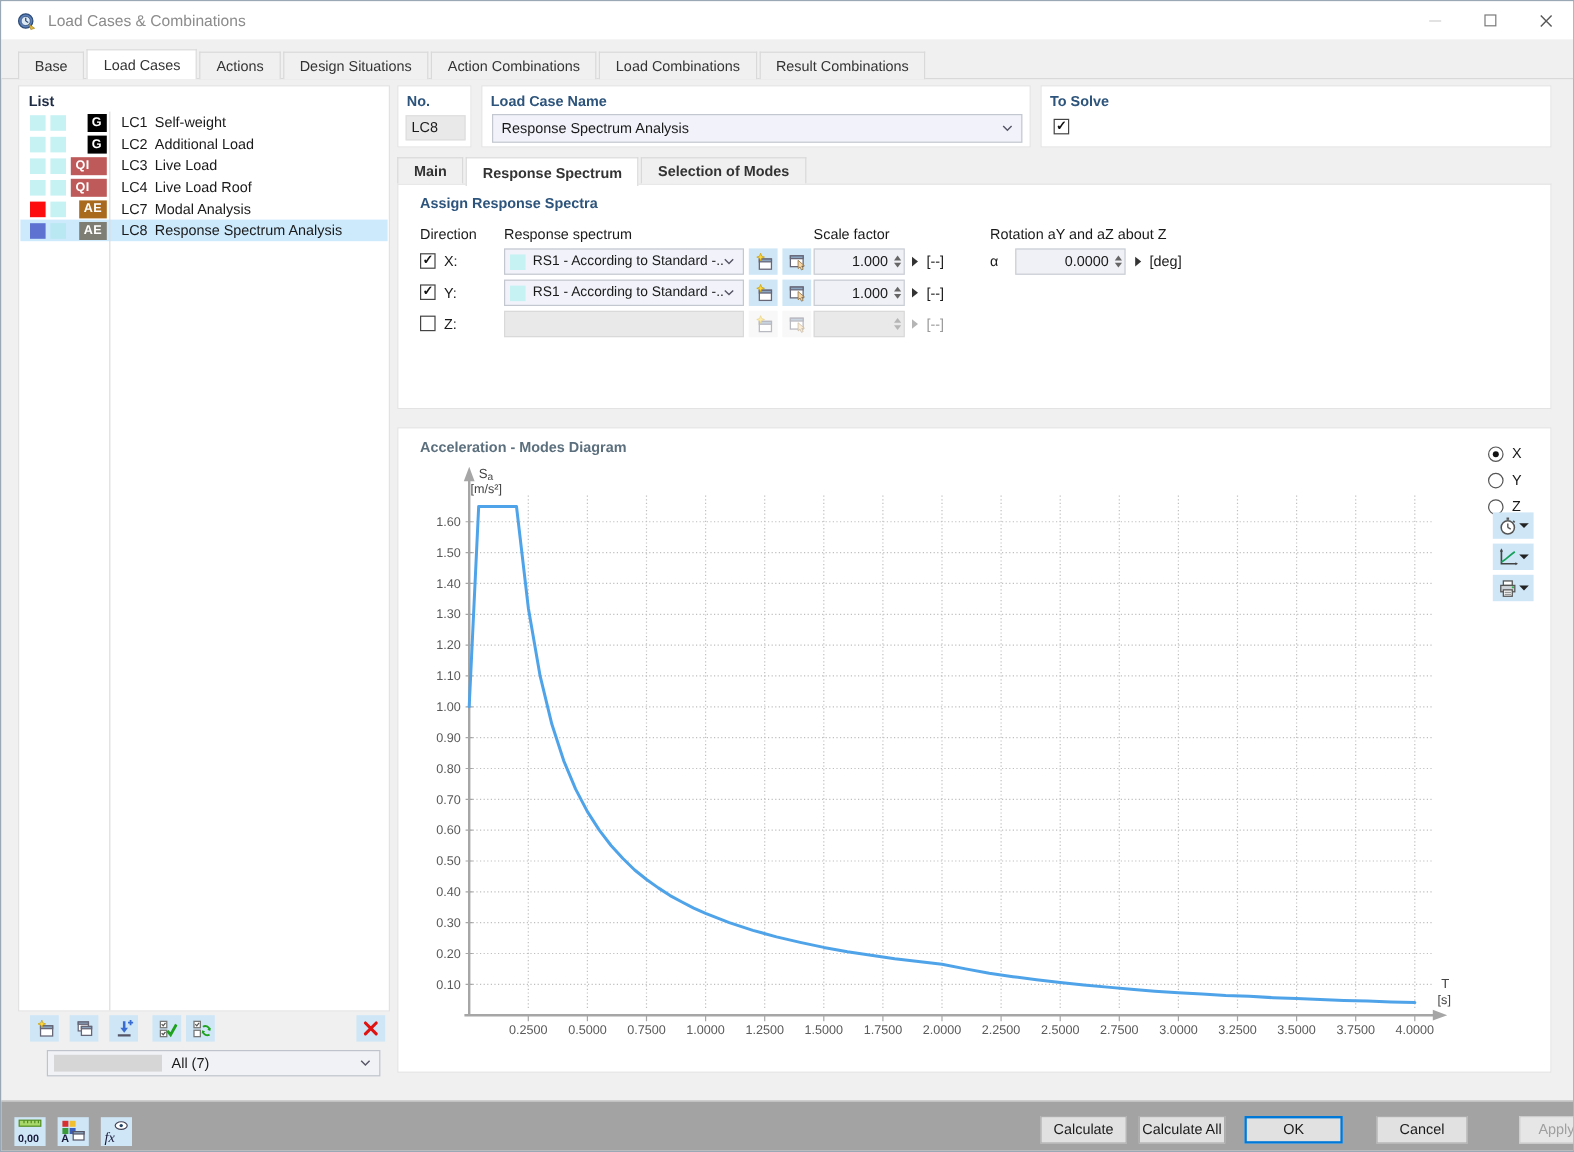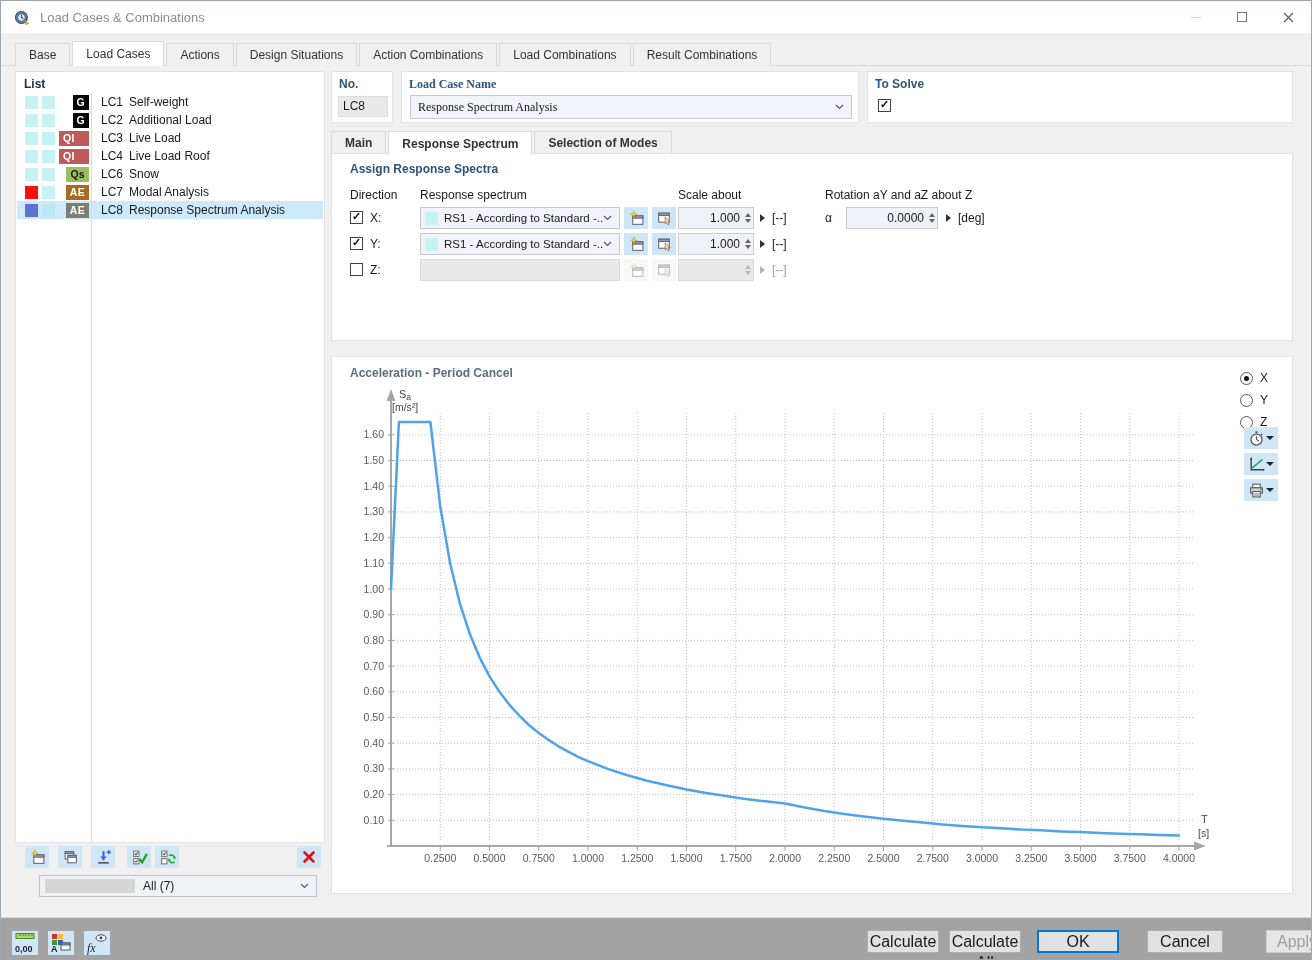--- a/index.html
+++ b/index.html
@@ -46,21 +46,21 @@
   .tbbtn { position:absolute; top:0; width:24px; height:22px; }
   .filtercombo { position:absolute; left:38px; top:874px; width:278px; height:22px; background:#f1f2f6; border:1px solid #bfc4cc; display:flex; align-items:center; }
   .filterswatch { width:90px; height:14px; background:#d6d6d6; margin-left:5px; }
   .filterval { margin-left:8px; flex:1; }
   .chev { margin-right:7px; display:flex; }
 
   
   .grp { position:absolute; background:#fff; border:1px solid #e3e3e3; }
   .grplabel { position:absolute; left:7px; top:5px; font-weight:bold; color:#2d547c; }
   #grp-no { left:330px; top:70px; width:62px; height:52px; }
-  #grp-name { left:400px; top:70px; width:458px; height:52px;font-family:Liberation Serif, serif; }
+  #grp-name { left:400px; top:70px; width:458px; height:52px; }
   #grp-solve { left:866px; top:70px; width:426px; height:52px; }
   .rofield { position:absolute; left:6px; top:24px; width:50px; height:21px; background:#e9e9e9; border:1px solid #dedede; line-height:19px; padding-left:4px; }
   .combo { background:#f2f3fa; border:1px solid #c3c7cf; display:flex; align-items:center; }
   #namecombo { position:absolute; left:8px; top:23px; width:442px; height:24px; }
   #namecombo .comboval { margin-left:7px; flex:1; }
   .cb { width:13px; height:13px; border:1px solid #444; background:#fff; position:relative; display:inline-block; }
   .cb.checked::after { content:"\2713"; position:absolute; left:1px; top:-2px; font-size:11px; font-weight:bold; color:#111; }
   #solvecb { position:absolute; left:10px; top:27px; }
 
   
@@ -103,21 +103,21 @@
   .radiolab { margin-left:7px; }
   .chartbtn { position:absolute; left:912px; width:34px; height:22px; justify-content:space-between; padding:0 4px; }
   .caret { width:0; height:0; border-left:4px solid transparent; border-right:4px solid transparent; border-top:4px solid #222; }
 
   
   .footer { position:absolute; left:0; right:0; top:916px; bottom:0; background:#a3a3a3; border-top:1px solid #d8d8d8; }
   .tool { position:absolute; top:13px; width:26px; height:24px; background:#cfe6f7; }
   .tool svg { position:absolute; left:0; top:0; }
   .toollab { position:absolute; left:3px; bottom:1px; font-size:9px; font-weight:bold; color:#1a1a3a; }
   .tool.formula .toollab { font-family:"Liberation Serif",serif; font-style:italic; font-weight:normal; font-size:12px; bottom:-1px; }
-  .btn { position:absolute; top:12px; height:23px; background:#e1e1e1; border:1px solid #adadad; text-align:center; line-height:21px; font-size:16px; cursor:default; }
+  .btn { position:absolute; top:12px; height:23px; background:#e1e1e1; border:1px solid #adadad; text-align:center; line-height:21px; font-size:12px; cursor:default; }
   .btn.default { border:2px solid #0078d7; line-height:19px; }
   .btn.disabled { color:#9f9f9f; background:#e6e6e6; border-color:#cccccc;margin-left:40px; }
   .grip { position:absolute; right:3px; bottom:3px; }
 </style>
 </head>
 <body>
 
 <div id="dialog">
 
   <div class="titlebar">
@@ -189,29 +189,20 @@
         <div class="lcrow">
           <span class="sq" style="background: rgb(199, 242, 244);"></span>
           <span class="sq" style="background: rgb(199, 242, 244);"></span>
           <span class="badgezone">
             <span class="badge" style="background: rgb(191, 90, 90); color: rgb(255, 255, 255);">QI A</span>
           </span>
           <span class="lcno">LC4</span>
           <span class="lcname">Live Load Roof</span>
         </div>
         <div class="lcrow">
-          <span class="sq" style="background: rgb(199, 242, 244);"></span>
-          <span class="sq" style="background: rgb(199, 242, 244);"></span>
-          <span class="badgezone">
-            <span class="badge" style="background: rgb(156, 187, 94); color: rgb(26, 26, 26);">Qs</span>
-          </span>
-          <span class="lcno">LC6</span>
-          <span class="lcname">Snow</span>
-        </div>
-        <div class="lcrow">
           <span class="sq" style="background: rgb(253, 13, 13);"></span>
           <span class="sq" style="background: rgb(199, 242, 244);"></span>
           <span class="badgezone">
             <span class="badge" style="background: rgb(169, 106, 30); color: rgb(255, 255, 255);">AE</span>
           </span>
           <span class="lcno">LC7</span>
           <span class="lcname">Modal Analysis</span>
         </div>
         <div class="lcrow sel">
           <span class="sq" style="background: rgb(94, 114, 210);"></span>
@@ -311,21 +302,21 @@
         <div class="tab">Main</div>
         <div class="tab active">Response Spectrum</div>
         <div class="tab">Selection of Modes</div>
       </div>
   </div>
 
   <div class="panel" id="panel-assign">
     <div class="secheader">Assign Response Spectra</div>
     <div class="collab" style="left:18px">Direction</div>
     <div class="collab" style="left:88px">Response spectrum</div>
-    <div class="collab" style="left:346px">Scale about</div>
+    <div class="collab" style="left:346px">Scale factor</div>
     <div class="collab" style="left:493px">Rotation aY and aZ about Z</div>
 
     <div class="arow" style="top:53px">
       <span class="cb checked"></span>
       <span class="dirlab">X:</span>
       <div class="combo speccombo">
         <span class="swatch"></span>
         <span class="comboval">RS1 - According to Standard -...</span>
         <span class="chev">
             <svg width="9" height="6" viewBox="0 0 9 6">
@@ -443,21 +434,21 @@
             <i class="up"></i>
             <i class="dn"></i>
           </span>
       </div>
       <span class="sidearrow dimmed" style="left:428px"></span>
       <span class="unit dim" style="left:440px">[--]</span>
     </div>
   </div>
 
   <div class="panel" id="panel-chart">
-    <div class="charttitle">Acceleration - Period Cancel</div>
+    <div class="charttitle">Acceleration - Modes Diagram</div>
     <svg id="plot" width="880" height="500">
         <line x1="49" y1="435.3" x2="852" y2="435.3" stroke="#bfbfbf" stroke-width="1" stroke-dasharray="1 2"></line>
         <line x1="49" y1="409.6" x2="852" y2="409.6" stroke="#bfbfbf" stroke-width="1" stroke-dasharray="1 2"></line>
         <line x1="49" y1="383.9" x2="852" y2="383.9" stroke="#bfbfbf" stroke-width="1" stroke-dasharray="1 2"></line>
         <line x1="49" y1="358.2" x2="852" y2="358.2" stroke="#bfbfbf" stroke-width="1" stroke-dasharray="1 2"></line>
         <line x1="49" y1="332.5" x2="852" y2="332.5" stroke="#bfbfbf" stroke-width="1" stroke-dasharray="1 2"></line>
         <line x1="49" y1="306.8" x2="852" y2="306.8" stroke="#bfbfbf" stroke-width="1" stroke-dasharray="1 2"></line>
         <line x1="49" y1="281.1" x2="852" y2="281.1" stroke="#bfbfbf" stroke-width="1" stroke-dasharray="1 2"></line>
         <line x1="49" y1="255.39999999999998" x2="852" y2="255.39999999999998" stroke="#bfbfbf" stroke-width="1" stroke-dasharray="1 2"></line>
         <line x1="49" y1="229.7" x2="852" y2="229.7" stroke="#bfbfbf" stroke-width="1" stroke-dasharray="1 2"></line>

